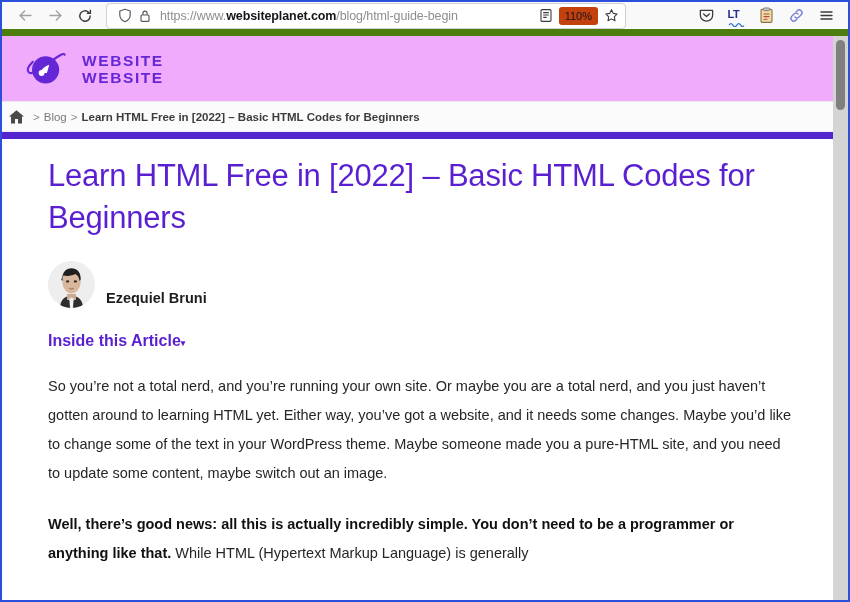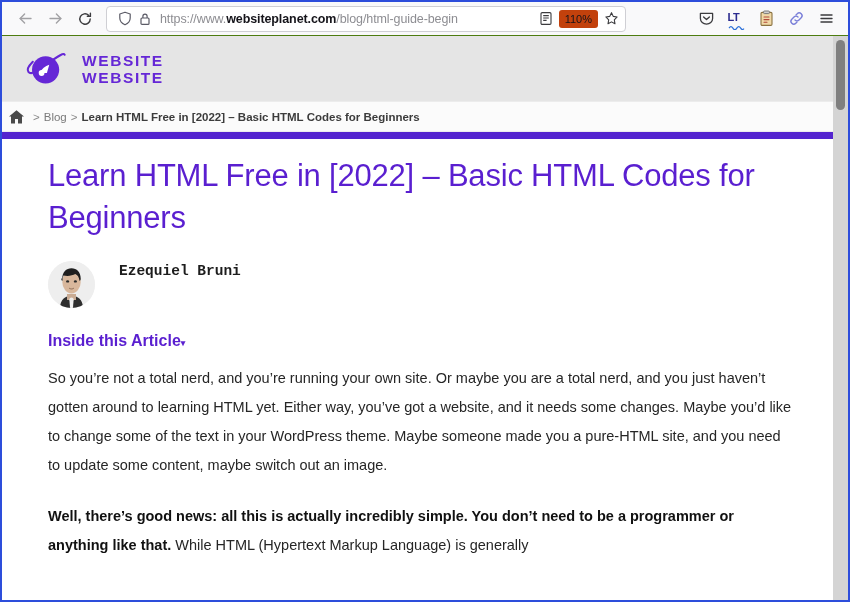--- a/index.html
+++ b/index.html
@@ -19,21 +19,21 @@
     border: 2px solid #2d4ddb;
     background: #ffffff;
     overflow: hidden;
   }
 
   
   #browser-toolbar {
     position: relative;
     height: 34px;
     background: #f9f9fa;
-    border-bottom: 1px solid #4d7c0f;
+    border-bottom: 7px solid #4d7c0f;
     display: flex;
     align-items: center;
     padding: 0 8px;
   }
 
   .nav-btn {
     width: 30px;
     height: 28px;
     display: flex;
     align-items: center;
@@ -127,21 +127,21 @@
   #page {
     position: absolute;
     inset: 0 15px 0 0;
     background: #ffffff;
     overflow: hidden;
   }
 
   
   #site-header {
     height: 66px;
-    background: #e5e5e5;
+    background: #f0abfc;
     display: flex;
     align-items: center;
     padding: 0 26px 0 22px;
     border-bottom: 1px solid #ececec;
   }
 
   #logo {
     display: flex;
     align-items: center;
     gap: 10px;
@@ -200,24 +200,23 @@
     color: #5a1fd0;
     font-size: 31px;
     font-weight: 400;
     line-height: 42px;
     letter-spacing: -0.2px;
     margin-bottom: 22px;
   }
 
   #author-row {
     display: flex;
-    align-items: flex-start;
-    gap: 24px;
+    align-items: flex-end;
+    gap: 11px;
     margin-bottom: 24px;
-    font-family: Liberation Mono, monospace;
   }
   #avatar {
     width: 47px; height: 47px;
     border-radius: 50%;
     overflow: hidden;
     flex: 0 0 auto;
     background: #efefef;
     position: relative;
   }
   #avatar svg { display:block; }
@@ -231,21 +230,21 @@
     font-size: 13.5px;
     color: #4a4a4a;
     line-height: 20px;
     margin-top: 2px;
   }
 
   #toc-toggle {
     color: #5a1fd0;
     font-size: 16px;
     font-weight: 700;
-    margin-bottom: 14px;
+    margin-bottom: 22px;
     display: inline-flex;
     align-items: center;
     gap: 0;
   }
   #toc-caret { font-size: 9px; line-height: 1; position: relative; top: 2px; }
 
   .para {
     font-size: 14.5px;
     line-height: 29px;
     color: #262626;

